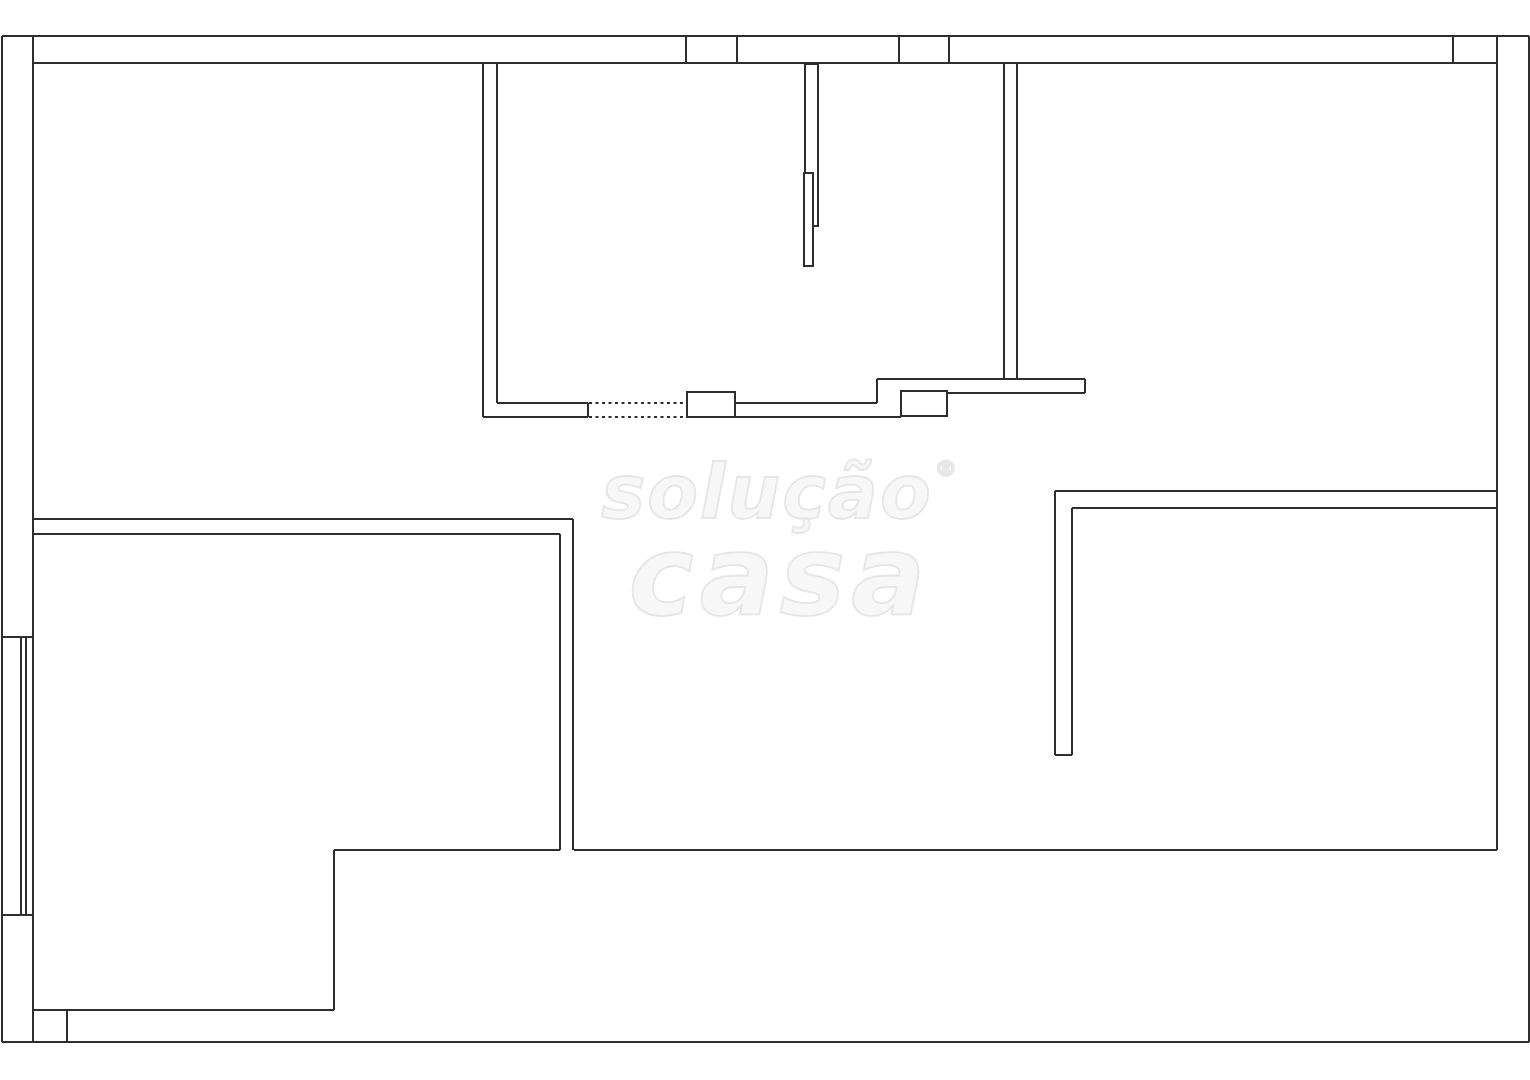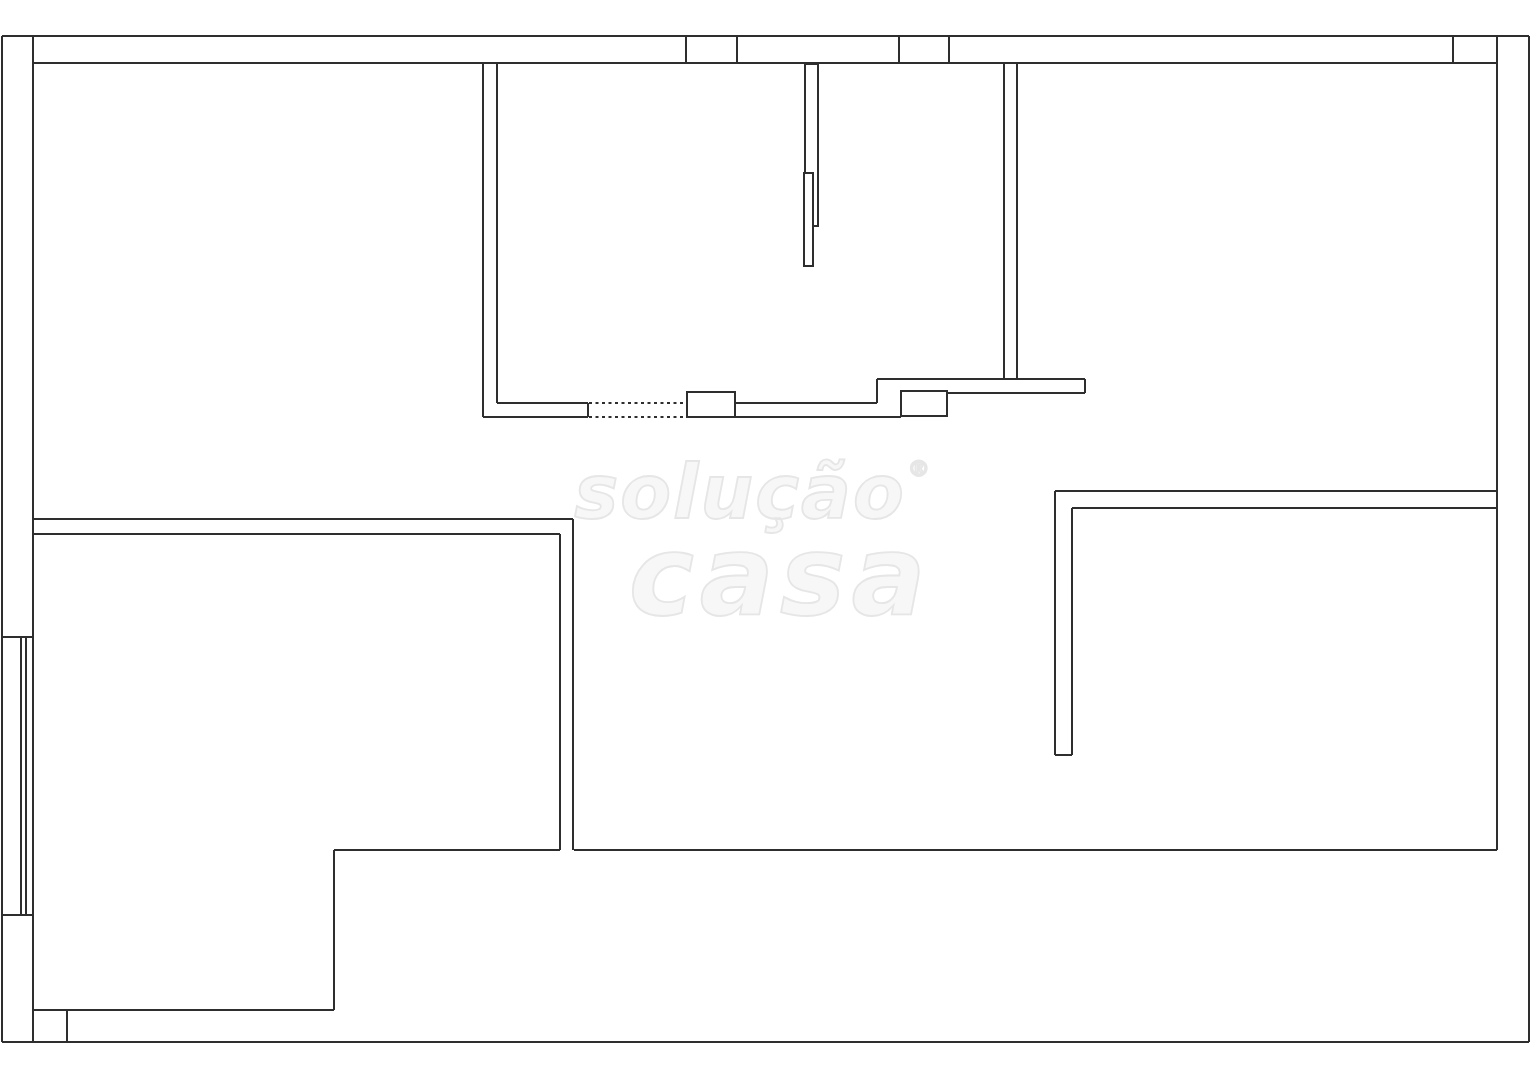--- a/index.html
+++ b/index.html
@@ -18,25 +18,25 @@
     background: #ffffff;
   }
   #plan-svg {
     position: absolute;
     left: 0;
     top: 0;
     z-index: 2;
   }
   .watermark {
     position: absolute;
-    left: 753px;
+    left: 780px;
     top: 455px;
     transform: translateX(-50%);
     z-index: 1;
-    text-align: right;
+    text-align: center;
     font-weight: bold;
     font-style: italic;
     user-select: none;
     white-space: nowrap;
   }
   .wm-line1 {
     font-size: 74px;
     line-height: 1.0;
     letter-spacing: 2px;
   }

